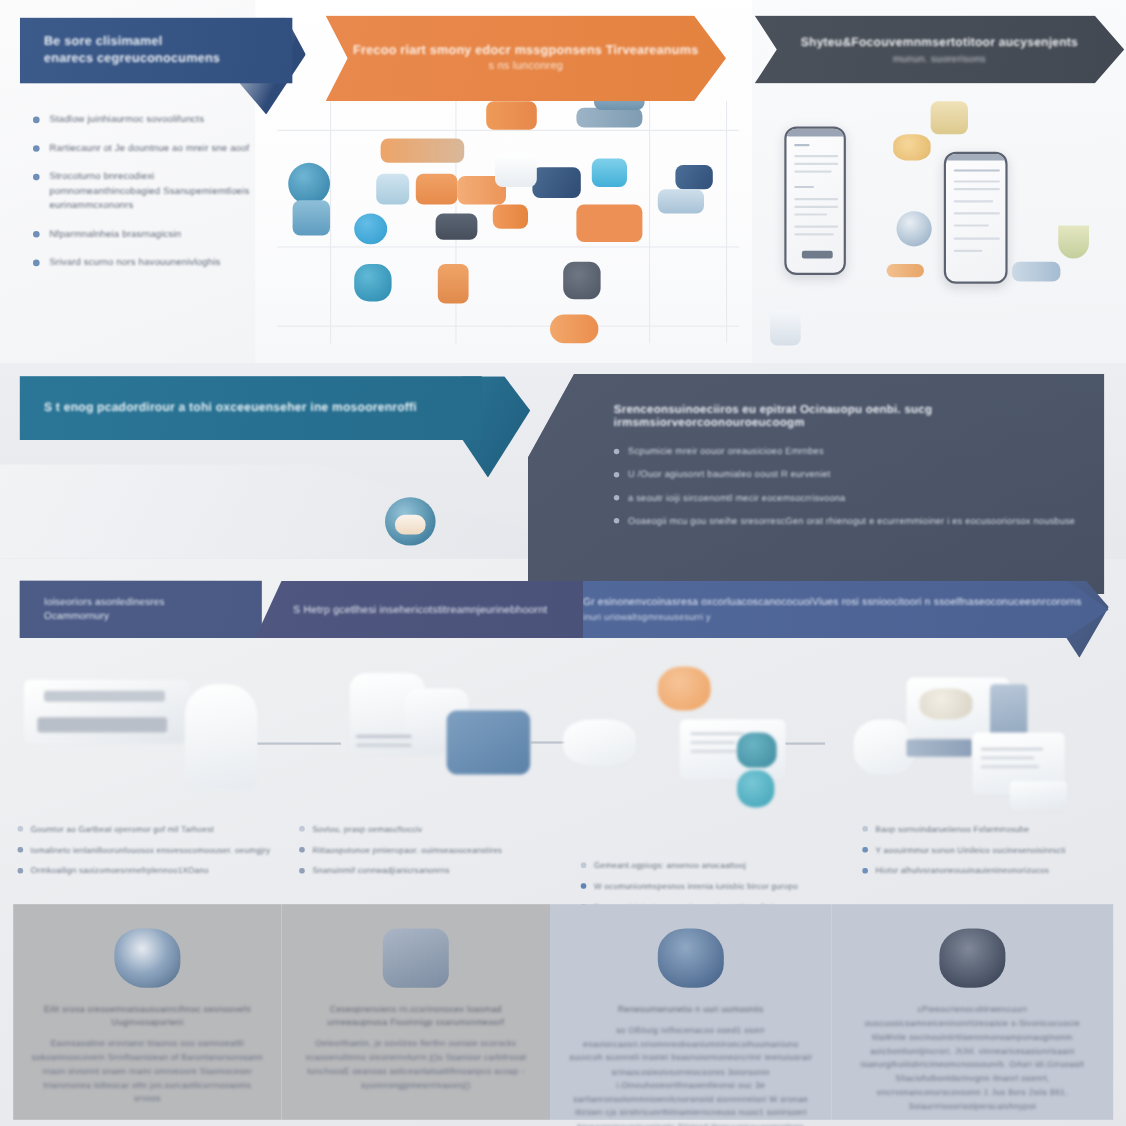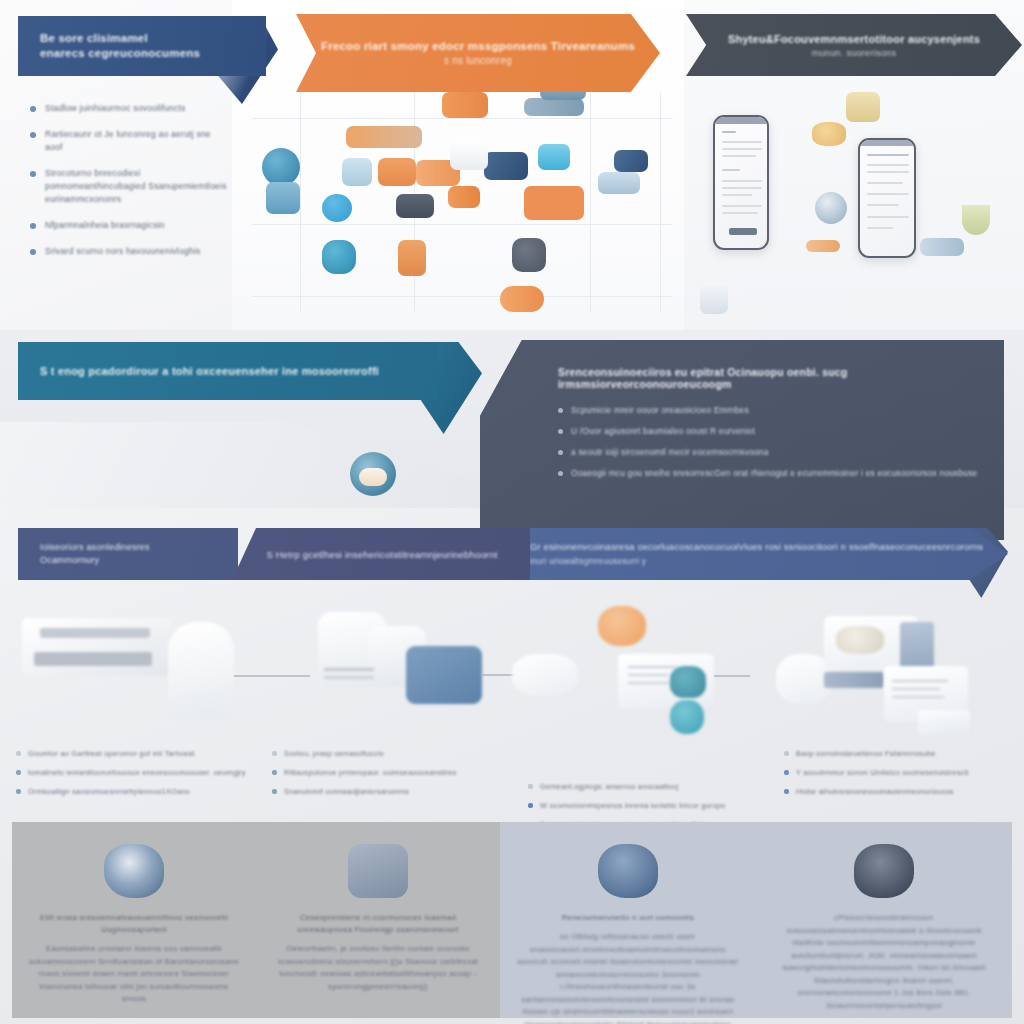--- a/index.html
+++ b/index.html
@@ -269,21 +269,21 @@
       <div class="t2 bt2">munun. suorerisons</div>
     </div>
 
     <ul class="b1-list">
       <li>
           <span class="dot"></span>
           <span class="lt bt">Stadlow juinhiaurmoc sovoolifuncts</span>
         </li>
       <li>
           <span class="dot"></span>
-          <span class="lt bt">Rartiecaunr ot Je lunconreg  ao aerutj sne aoof</span>
+          <span class="lt bt">Rartiecaunr ot Je dountnue  ao mreir sne aoof</span>
         </li>
       <li>
           <span class="dot"></span>
           <span class="lt bt">Strocoturno  bnrecodiexi pomnomeanthincobagied Ssanupemiemtloeis  eurinammcxononrs</span>
         </li>
       <li>
           <span class="dot"></span>
           <span class="lt bt">Nfparmnalnheia brasrnagicsin</span>
         </li>
       <li>

